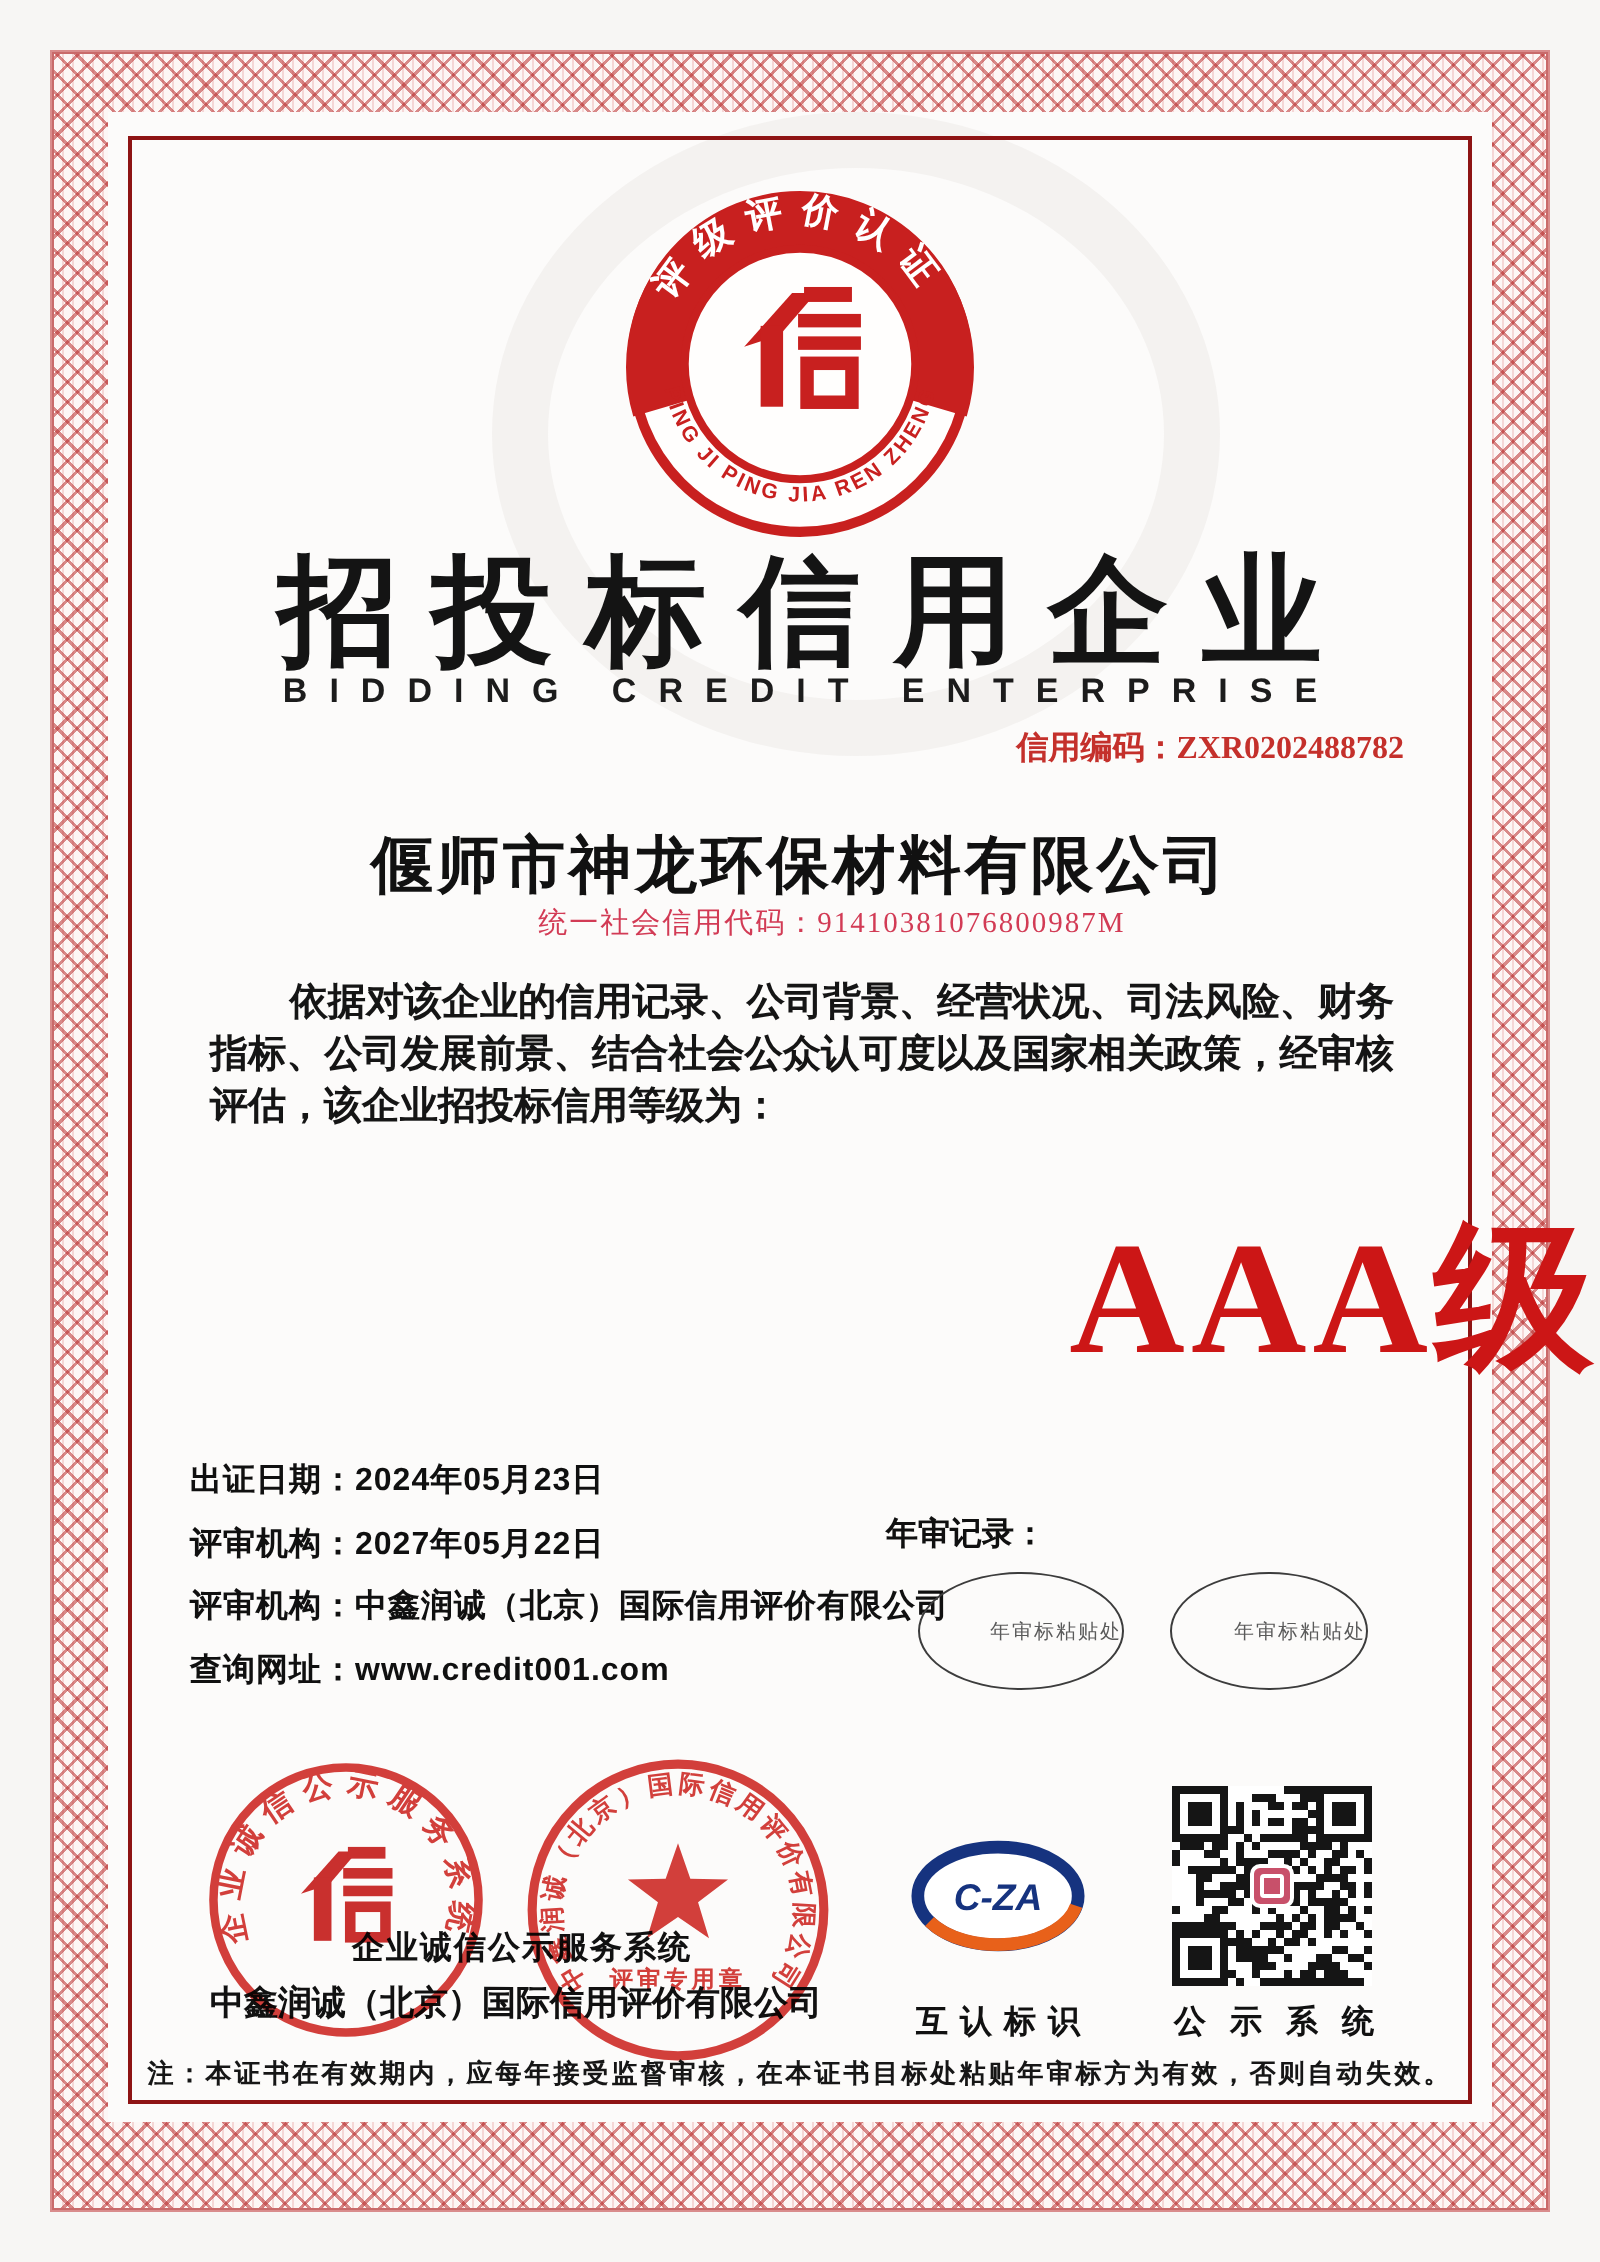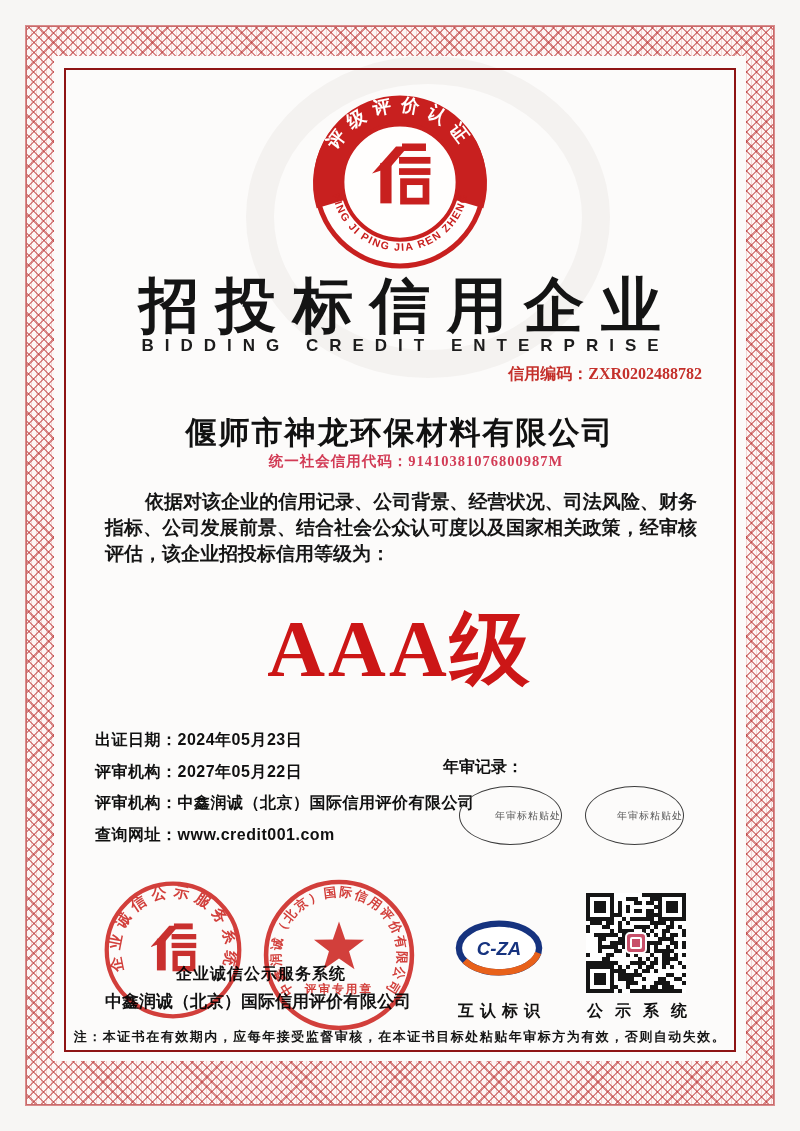--- a/index.html
+++ b/index.html
@@ -22,26 +22,26 @@
   .title{position:absolute;left:0;right:0;top:266px;text-align:center;font-size:60px;
     font-weight:900;color:#141414;letter-spacing:17px;text-indent:17px;
     font-family:"Liberation Sans",sans-serif;}
   .subtitle{position:absolute;left:0;right:0;top:336px;text-align:center;font-size:17px;
     font-weight:700;color:#1c1c1c;letter-spacing:11px;text-indent:11px;}
   .credit-code{position:absolute;right:98px;top:364px;font-size:16px;font-weight:700;
     color:#c4302b;font-family:"Liberation Serif",serif;margin-left:32px;}
   .company{position:absolute;left:0;right:0;top:412px;text-align:center;font-size:31px;
     font-weight:900;color:#111;letter-spacing:2px;}
   .uscc{position:absolute;left:0;right:0;top:452px;text-align:center;font-size:14.5px;
-    font-weight:700;color:#d23b55;font-family:"Liberation Serif",serif;letter-spacing:1px;padding-left:32px;}
+    font-weight:400;color:#d23b55;font-family:"Liberation Serif",serif;letter-spacing:1px;padding-left:32px;}
   
   .paragraph{position:absolute;left:105px;width:592px;top:489px;font-size:19px;line-height:26px;
     font-weight:700;color:#151515;text-align:justify;text-indent:2.1em;
     font-family:"Liberation Serif",serif;}
-  .grade{position:absolute;left:0;right:0;top:596px;text-align:center;font-size:80px;
+  .grade{position:absolute;left:0;right:0;top:596px;text-align:right;font-size:80px;
     font-weight:900;color:#cc1616;font-family:"Liberation Serif",serif;letter-spacing:3px;}
   
   .info-block{position:absolute;left:95px;top:730px;}
   .info-line{font-size:16px;font-weight:900;color:#101010;margin-bottom:10.5px;letter-spacing:.5px;}
   .annual-label{position:absolute;left:443px;top:757px;font-size:16px;font-weight:900;color:#101010;}
   .oval{position:absolute;border:1.5px solid #3c3c3c;border-radius:50%;display:flex;
     align-items:center;justify-content:flex-end;font-size:10px;color:#5a5a5a;letter-spacing:1px;
     font-family:"Liberation Serif",serif;}
   .oval1{left:459px;top:786px;width:101px;height:57px;}
   .oval2{left:585px;top:786px;width:97px;height:57px;}

